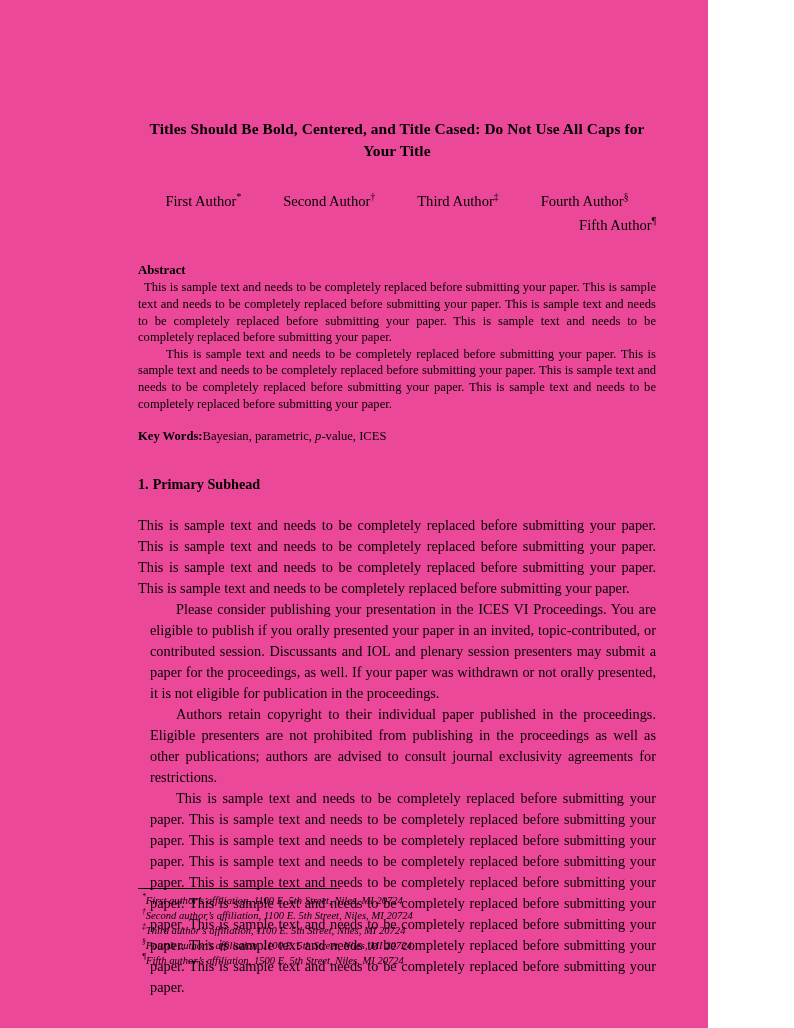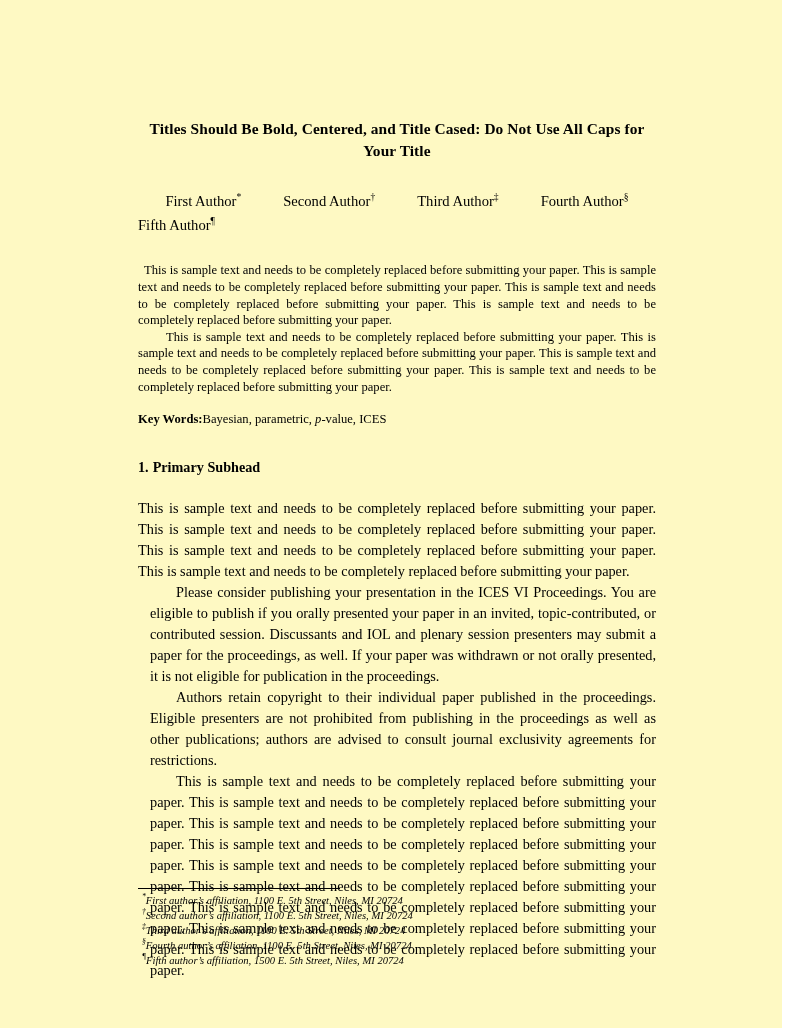--- a/index.html
+++ b/index.html
@@ -9,23 +9,23 @@
   }
   body {
     width: 794px;
     height: 1028px;
     font-family: "Liberation Serif", "DejaVu Serif", serif;
     color: #000000;
     -webkit-font-smoothing: antialiased;
   }
   .page {
     position: relative;
-    width: 782px;
+    width: 708px;
     height: 1028px;
-    background: #fef9c3;
+    background: #ec4899;
     box-sizing: border-box;
   }
   .content {
     position: absolute;
     left: 138px;
     top: 118px;
     width: 518px;
   }
 
   
@@ -34,21 +34,21 @@
     font-weight: bold;
     text-align: center;
     line-height: 1.45;
     letter-spacing: 0.1px;
     margin: 0;
   }
 
   
   .authors {
     margin-top: 28px;
-    text-align: left;
+    text-align: right;
     font-size: 14.6px;
     line-height: 1.5;
   }
   .author-row-1 {
     display: flex;
     justify-content: center;
     gap: 42px;
   }
   .author-row-2 {
     margin-top: 2px;
@@ -167,20 +167,21 @@
         <span class="author"><span>Second Author</span><sup class="mark">†</sup></span>
         <span class="author"><span>Third Author</span><sup class="mark">‡</sup></span>
         <span class="author"><span>Fourth Author</span><sup class="mark">§</sup></span>
       </div>
       <div class="author-row-2">
         <span class="author"><span>Fifth Author</span><sup class="mark">¶</sup></span>
       </div>
     </div>
 
     <div class="abstract-block">
+      <div class="abstract-heading">Abstract</div>
       <p class="abstract-p first">This is sample text and needs to be completely replaced before submitting your paper. This is sample text and needs to be completely replaced before submitting your paper. This is sample text and needs to be completely replaced before submitting your paper. This is sample text and needs to be completely replaced before submitting your paper.</p>
       <p class="abstract-p second">This is sample text and needs to be completely replaced before submitting your paper. This is sample text and needs to be completely replaced before submitting your paper. This is sample text and needs to be completely replaced before submitting your paper. This is sample text and needs to be completely replaced before submitting your paper.</p>
     </div>
 
     <div class="keywords">
       <span class="keywords-label">Key Words:</span><span class="keywords-value"><span>Bayesian, parametric, </span><span class="italic">p</span><span>-value, ICES</span></span>
     </div>
 
     <div class="section-heading">
       <span class="section-num">1.</span><span>Primary Subhead</span>

